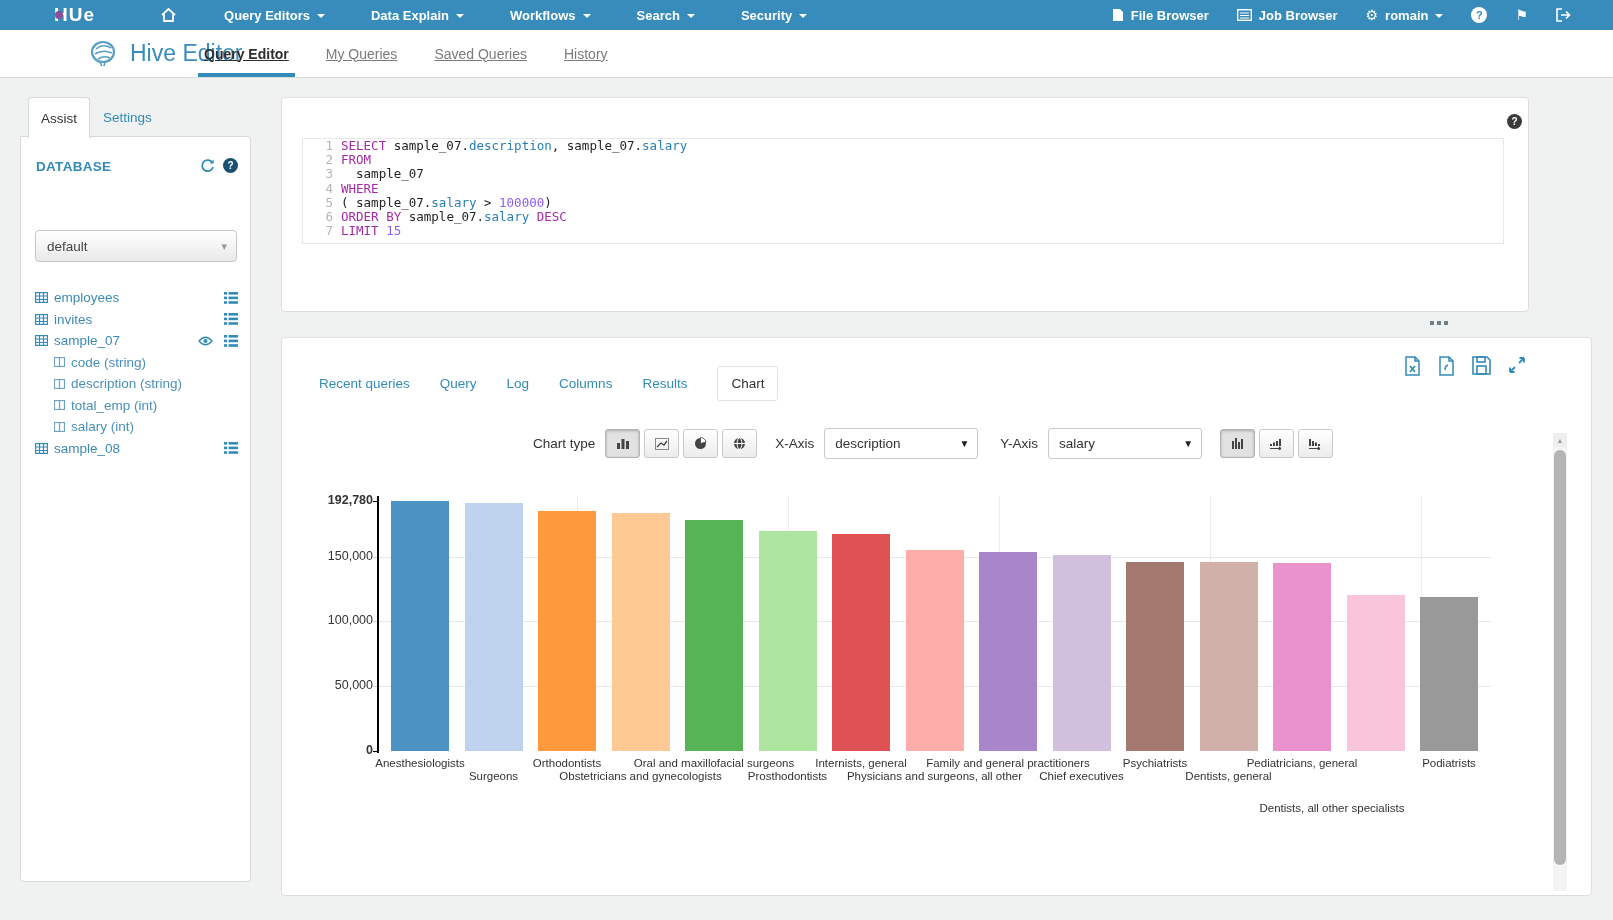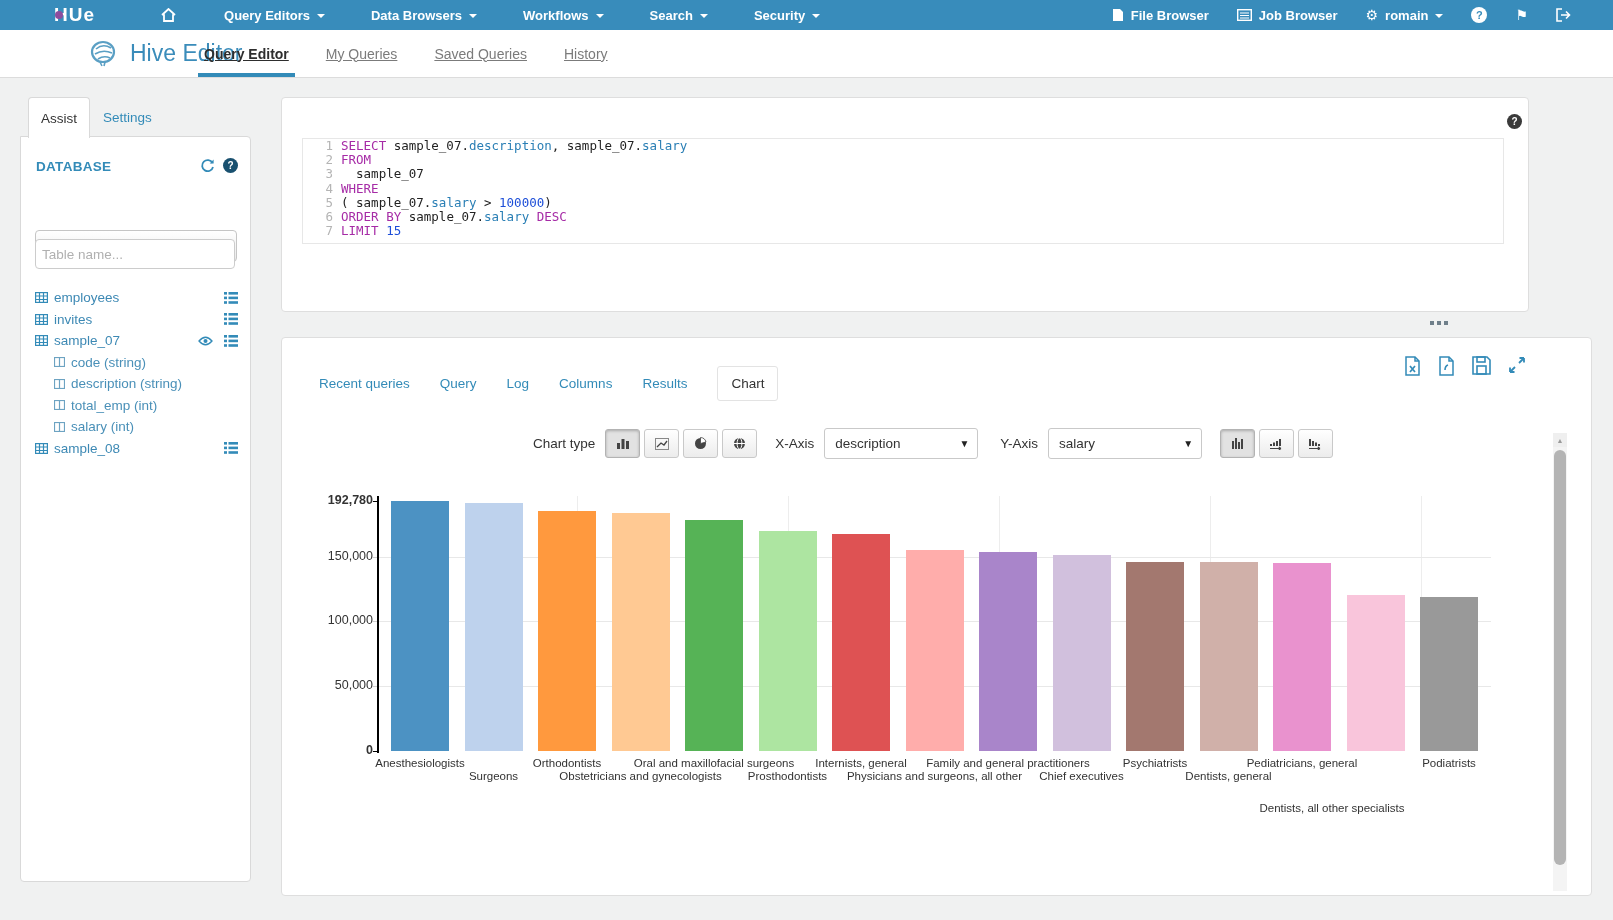--- a/index.html
+++ b/index.html
@@ -52,21 +52,21 @@
   
   .editor-card{position:absolute;left:281px;top:97px;width:1246px;height:213px;background:#fff;border:1px solid #dedede;border-radius:4px;}
   .ed-help{position:absolute;right:6px;top:16px;width:15px;height:15px;border-radius:50%;background:#3a3a3a;color:#fff;display:flex;align-items:center;justify-content:center;font-size:10px;font-weight:bold;cursor:pointer;}
   .ed-help::after{content:"?";}
   .code-box{position:absolute;left:20px;top:40px;width:1200px;height:104px;border:1px solid #e7e7e7;overflow:hidden;cursor:text;}
   .code-line{display:flex;line-height:14.2px;font-family:"DejaVu Sans Mono","Liberation Mono",monospace;font-size:12.5px;}
   .gut{width:30px;text-align:right;padding-right:8px;color:#b4b4b4;flex:none;}
   .src{white-space:pre;color:#222;}
   .tok-kw{color:#a62ba6;}
   .tok-fld{color:#2a7fb5;}
-  .tok-num{color:#1d4ed8;}
+  .tok-num{color:#8b5cf6;}
   .tok-id{color:#222;}
   .btn-row{position:absolute;left:20px;top:166px;display:flex;align-items:center;gap:8px;font-size:13.5px;}
   .btn{padding:7px 13px;border:1px solid #c9c9c9;border-radius:4px;background:linear-gradient(#ffffff,#e6e6e6);color:#333;font-weight:bold;font-size:13.5px;cursor:pointer;font-family:"Liberation Sans",sans-serif;}
   .btn-primary{background:#338bb8;border-color:#2d7ba3;color:#fff;}
   .or-txt{margin:0 10px;color:#333;font-weight:normal;}
 
   
   .dots{position:absolute;left:1430px;top:321px;display:flex;gap:3px;cursor:row-resize;}
   .dots i{width:4px;height:4px;background:#6f7f8a;display:block;}
 
@@ -112,21 +112,21 @@
     <svg width="15" height="14" viewBox="0 0 15 14">
         <path d="M1 7 L7.5 1 L14 7 M3 6.2 V13 H12 V6.2" stroke="#fff" stroke-width="1.8" fill="none"></path>
       </svg>
   </div>
   <div class="menus">
     <div class="menu-item">
         <span>Query Editors</span>
         <span class="chev"></span>
       </div>
     <div class="menu-item">
-        <span>Data Browsers</span>
+        <span>Data Explain</span>
         <span class="chev"></span>
       </div>
     <div class="menu-item">
         <span>Workflows</span>
         <span class="chev"></span>
       </div>
     <div class="menu-item">
         <span>Search</span>
         <span class="chev"></span>
       </div>
@@ -189,21 +189,20 @@
     <svg width="15" height="15" viewBox="0 0 15 15" style="cursor:pointer">
         <path d="M12.5 5 A5.5 5.5 0 1 0 13 9" stroke="#338bb8" stroke-width="1.8" fill="none"></path>
         <path d="M13.6 1.5 V5.4 H9.7 Z" fill="#338bb8"></path>
       </svg>
     <div class="q-dark"></div>
   </div>
   <div class="fake-select">
     <span class="val">default</span>
     <span class="caret caret-down"></span>
   </div>
-  <input class="table-filter" placeholder="Table name..." style="">
   <div class="table-list" id="table-list">
       <div class="t-row">
         <span>
           <svg width="13" height="11" viewBox="0 0 13 11">
             <rect x="0.5" y="0.5" width="12" height="10" fill="none" stroke="#338bb8" stroke-width="1.4"></rect>
             <path d="M0.5 4 H12.5 M0.5 7.5 H12.5 M4.5 1 V10.5 M8.5 1 V10.5" stroke="#338bb8" stroke-width="1.2"></path>
           </svg>
         </span>
         <span>employees</span>
         <span class="sp"></span>

